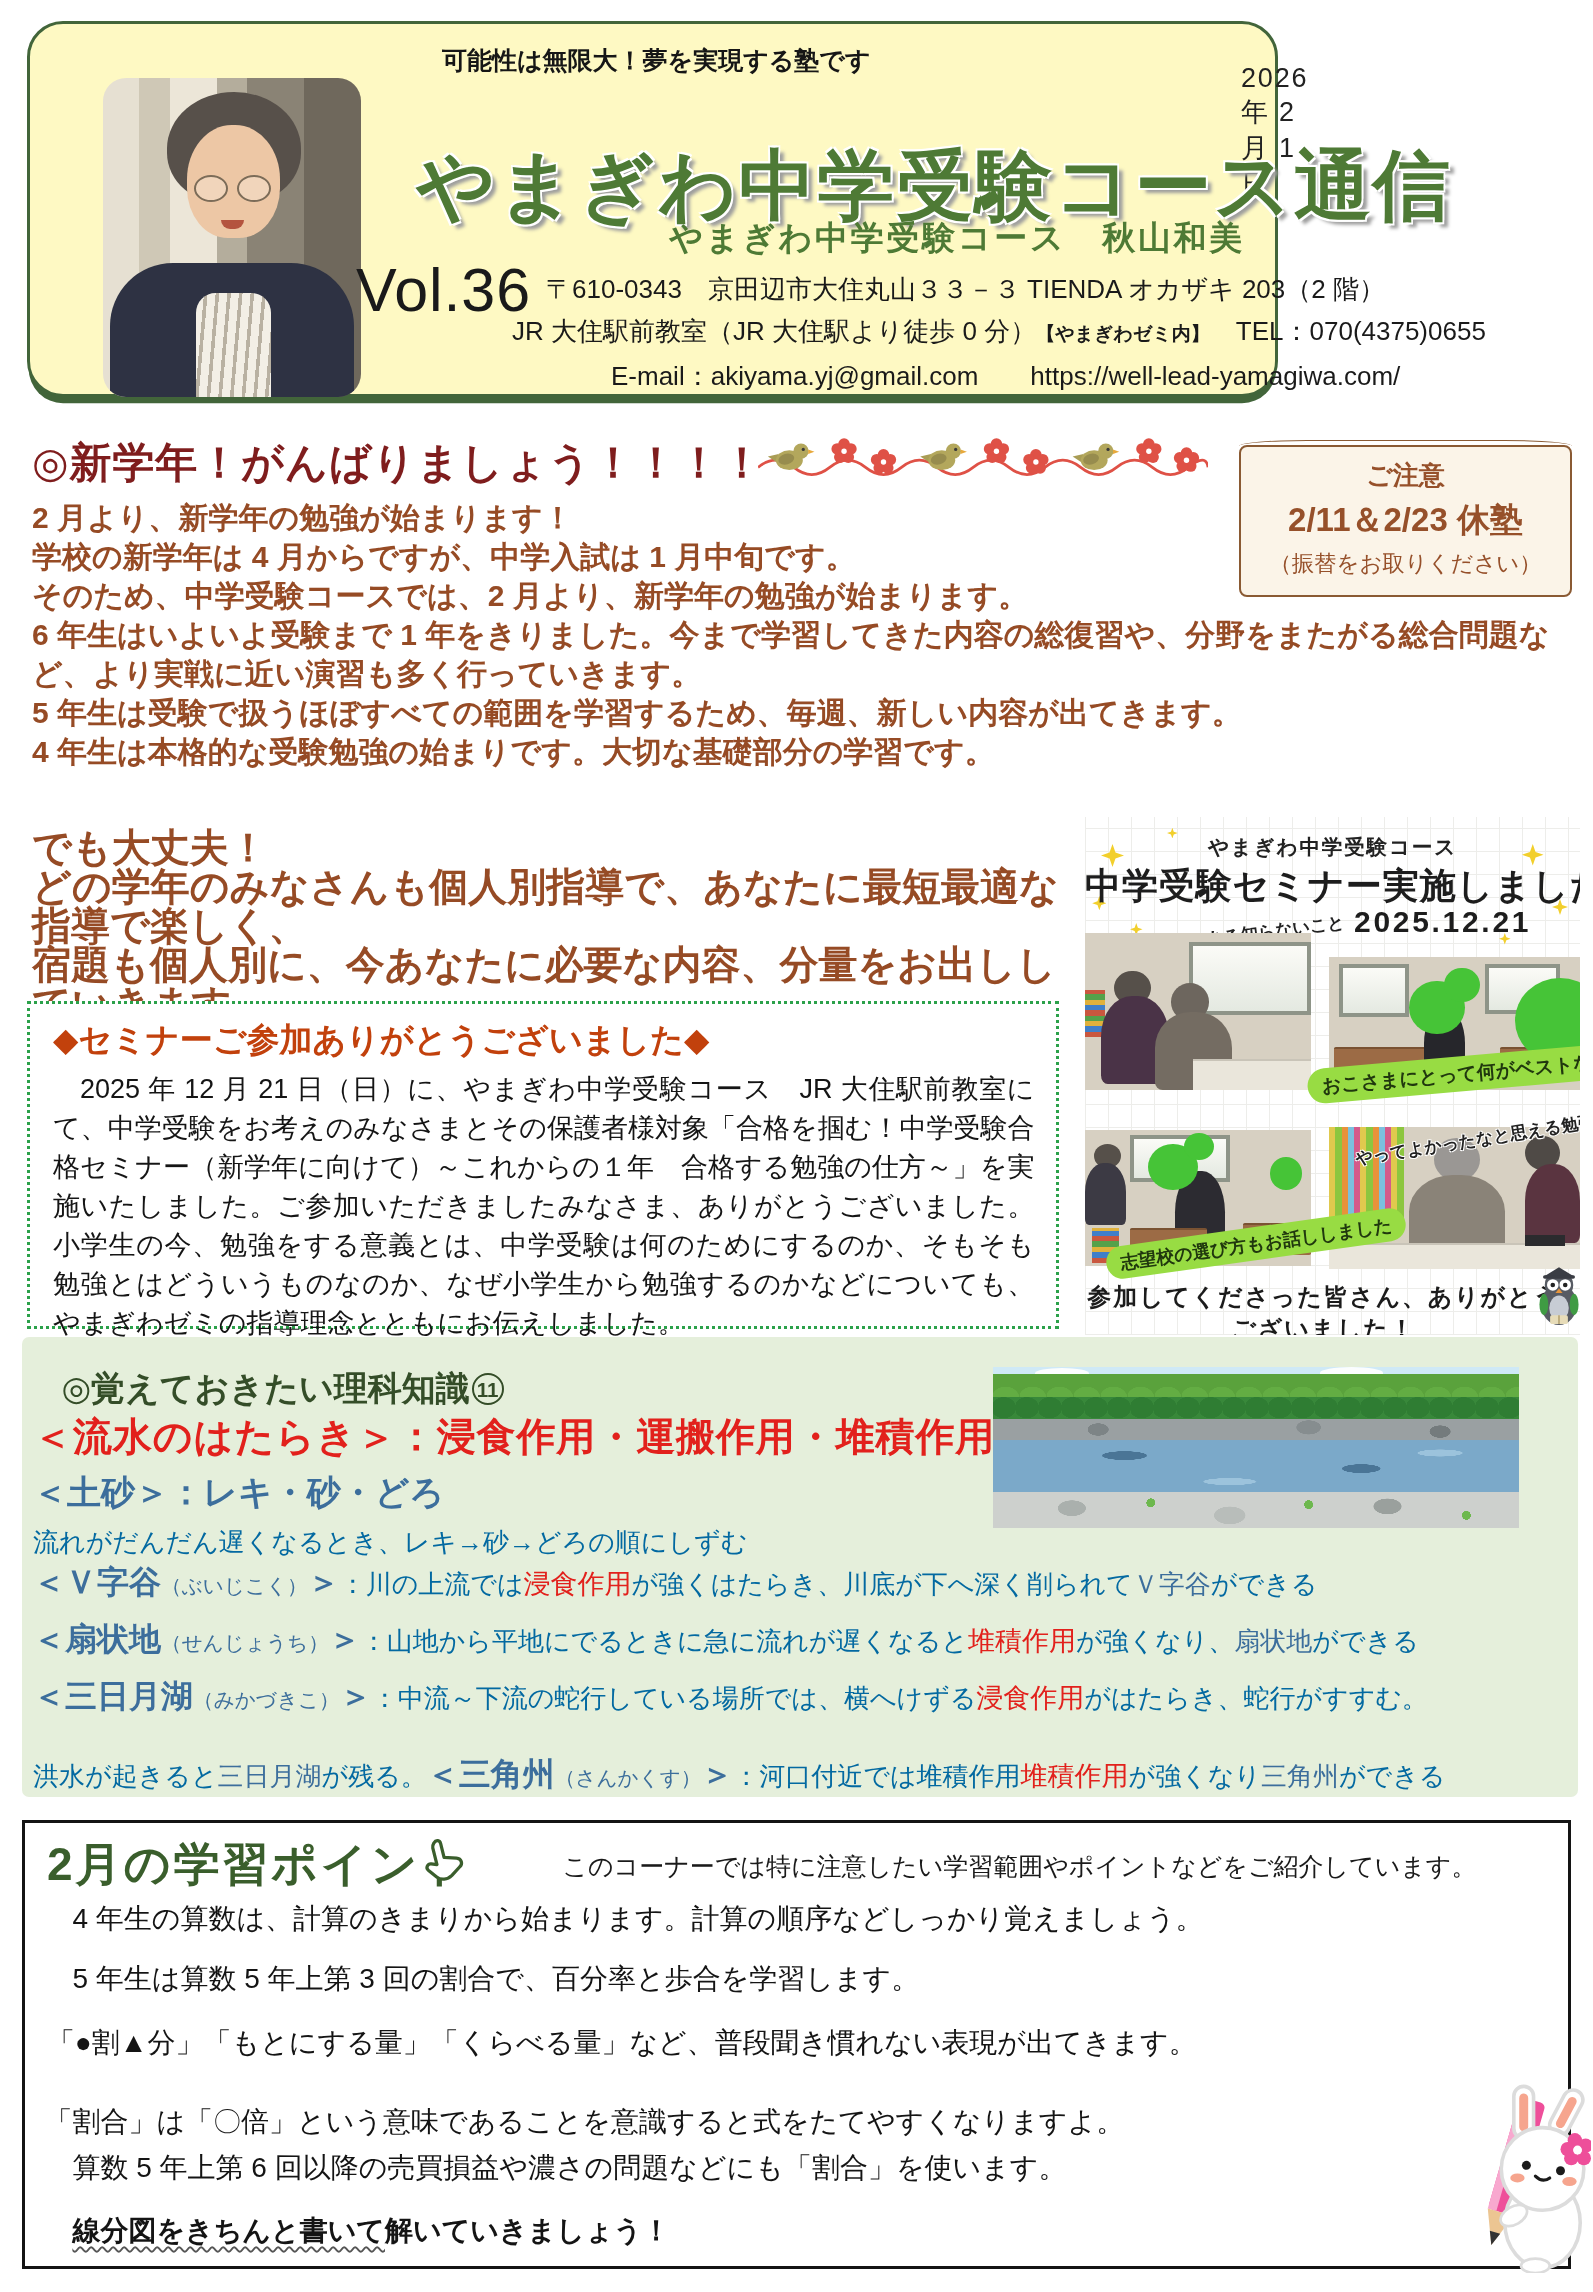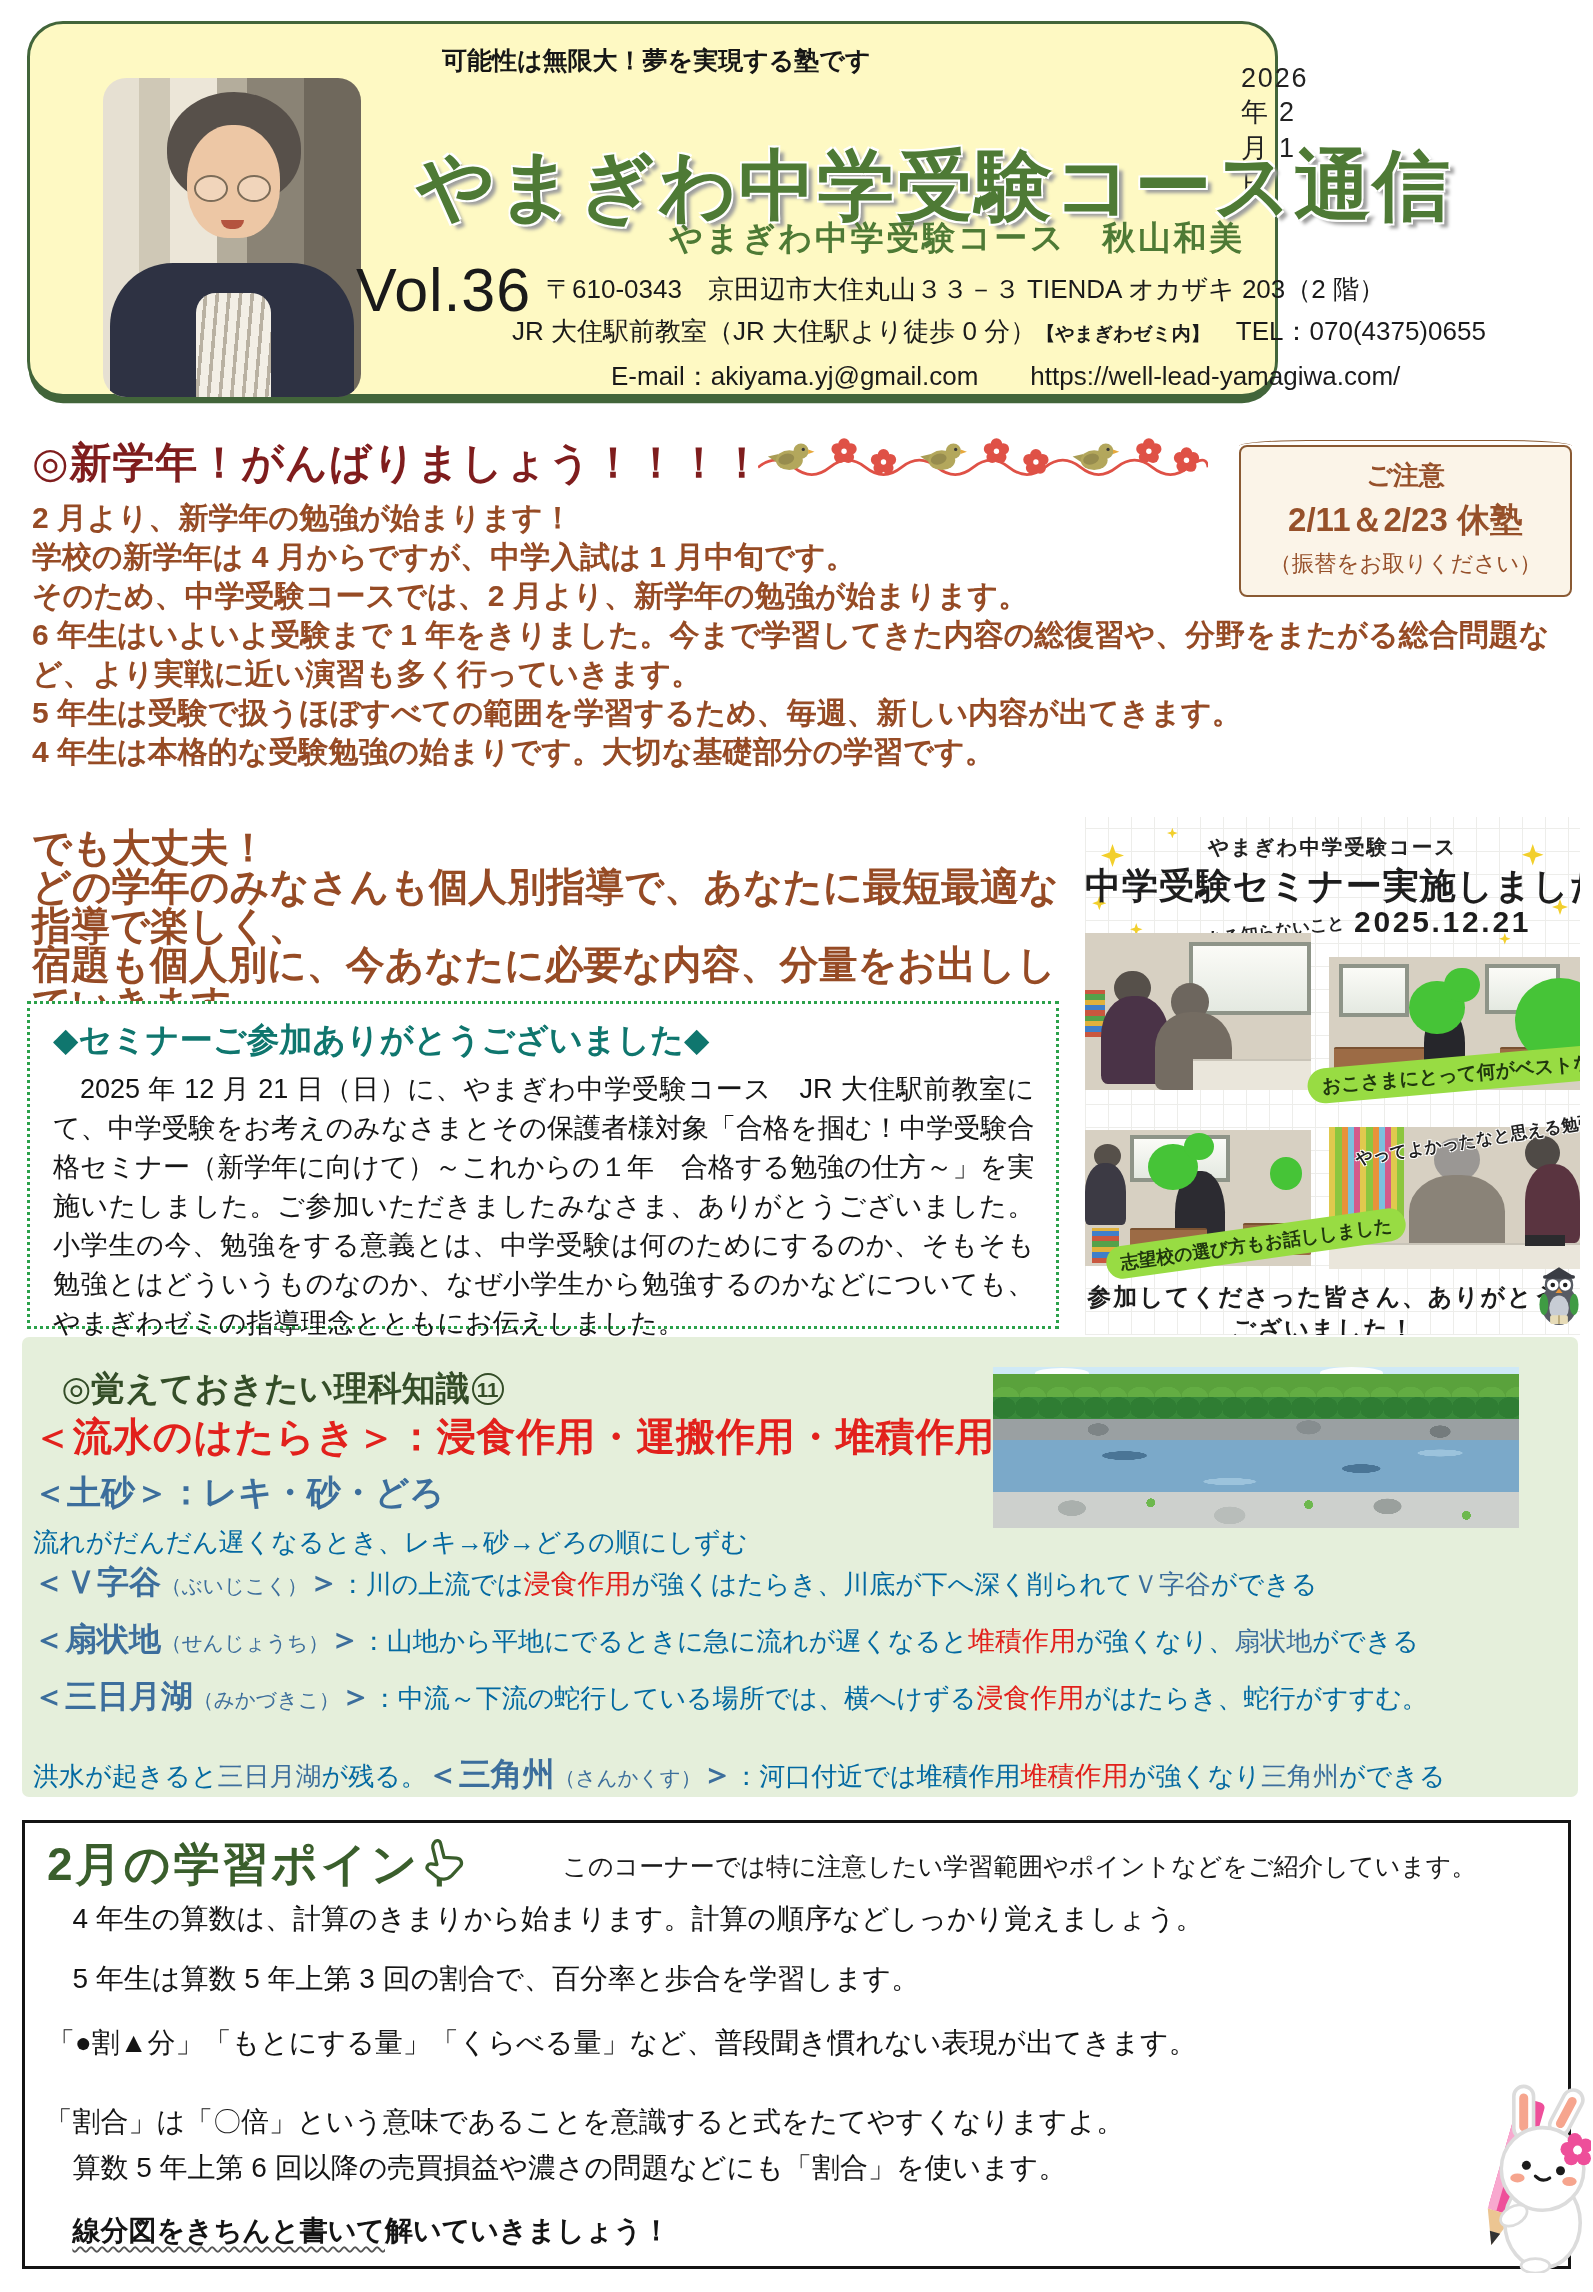--- a/index.html
+++ b/index.html
@@ -44,21 +44,21 @@
   .notice-title{margin-top:10.7px;font-size:26px;font-weight:bold;}
   .notice-l1{margin-top:5.4px;font-size:33px;font-weight:bold;}
   .notice-l2{margin-top:5.4px;font-size:22.4px;}
   .para1{position:absolute;left:32px;top:498px;width:1528px;font-size:30px;font-weight:600;
       color:#964b25;line-height:39px;}
   .para2{position:absolute;left:32px;top:828px;width:1061px;font-size:39px;font-weight:600;
       color:#964b25;line-height:39px;}
 
   
   .sem{position:absolute;left:27px;top:1001px;width:1032px;height:328px;border:3.6px dotted #2ba14a;background:#fff;}
-  .sem-h{margin:14.3px 0 7.2px 23px;font-size:33px;font-weight:bold;color:#0f766e;}
+  .sem-h{margin:14.3px 0 7.2px 23px;font-size:33px;font-weight:bold;color:#c2410c;}
   .sem-body{margin:0 21.5px 0 23px;font-size:27px;line-height:39px;color:#151515;text-align:justify;text-indent:1em;}
 
   
   .col{position:absolute;left:1085px;top:817px;width:495px;height:518px;background:#fff;
       background-image:repeating-linear-gradient(0deg,#ededea 0 0.9px,transparent 0.9px 23px),
                        repeating-linear-gradient(90deg,#ededea 0 0.9px,transparent 0.9px 23px);overflow:hidden;}
   .col-brand{position:absolute;left:0;right:0;top:16px;text-align:center;font-size:20.6px;font-weight:bold;color:#222;letter-spacing:1.8px;}
   .col-title{position:absolute;left:0;right:0;top:45px;text-align:center;font-size:36px;font-weight:bold;color:#1d1d1d;letter-spacing:0.9px;white-space:nowrap;}
   .col-date{position:absolute;left:269px;top:88px;font-size:30px;font-weight:bold;color:#1d1d1d;letter-spacing:2.7px;}
   .star{position:absolute;background:#f2cf2c;clip-path:polygon(50% 0,63% 37%,100% 50%,63% 63%,50% 100%,37% 63%,0 50%,37% 37%);}

